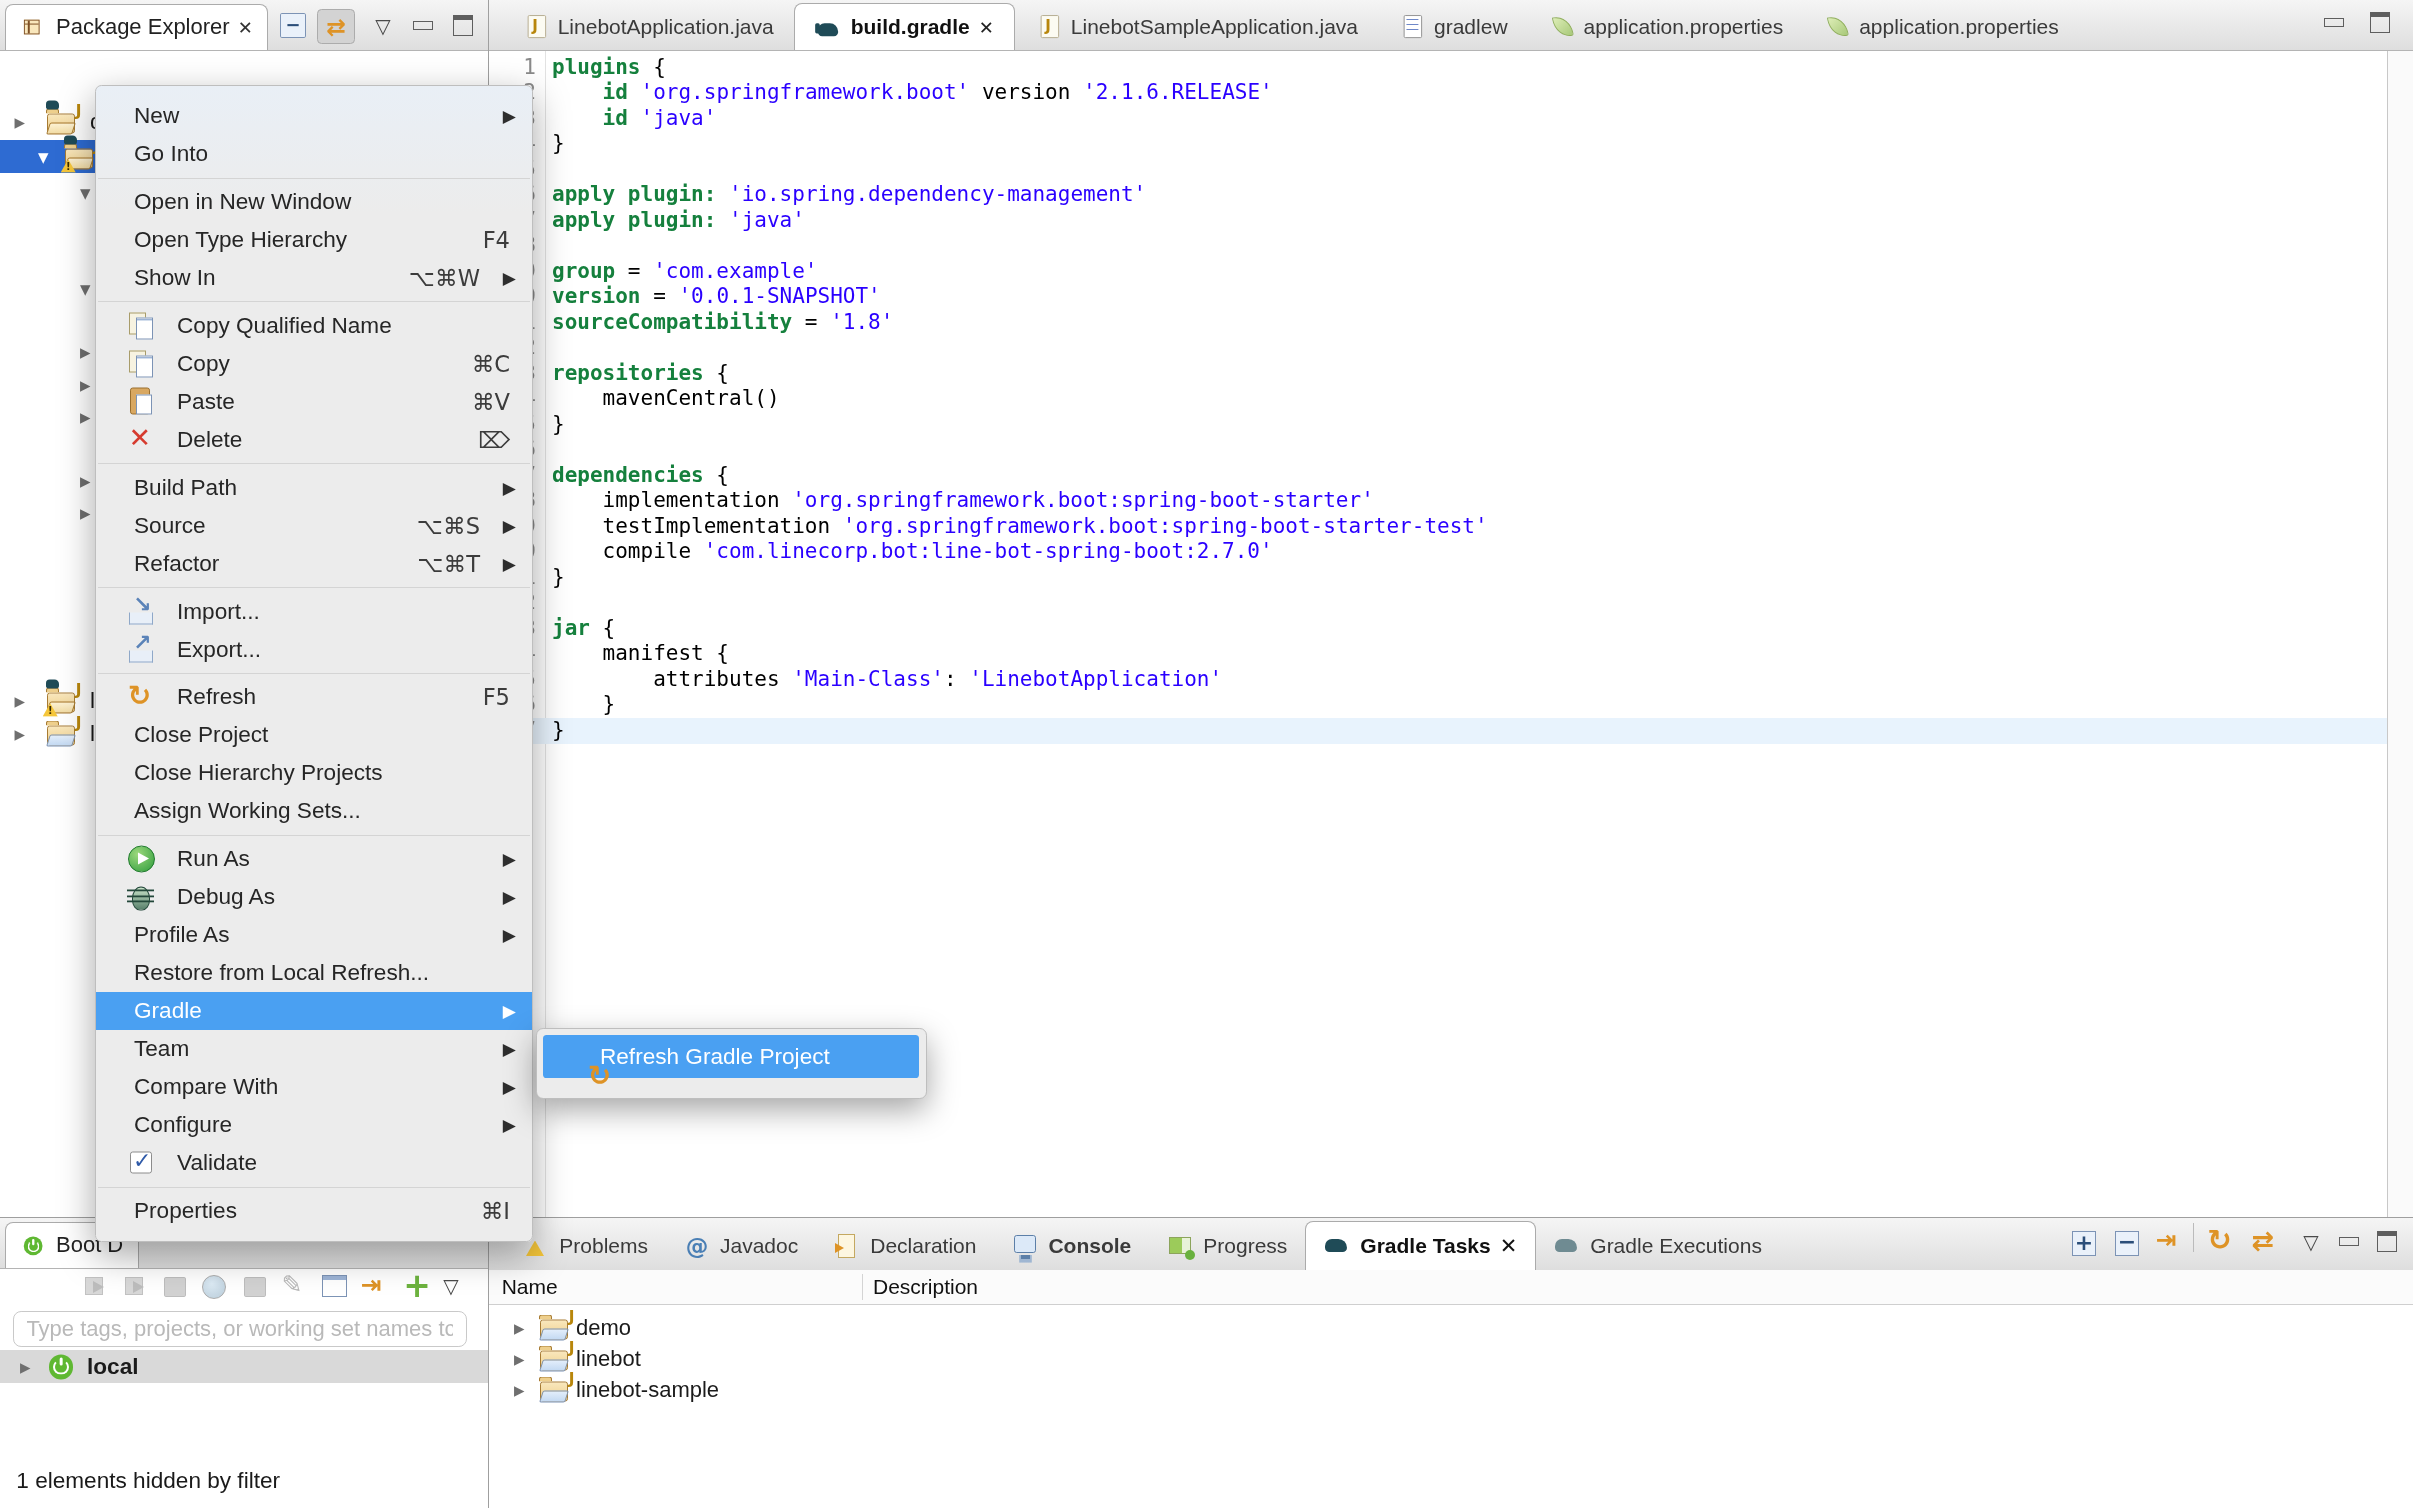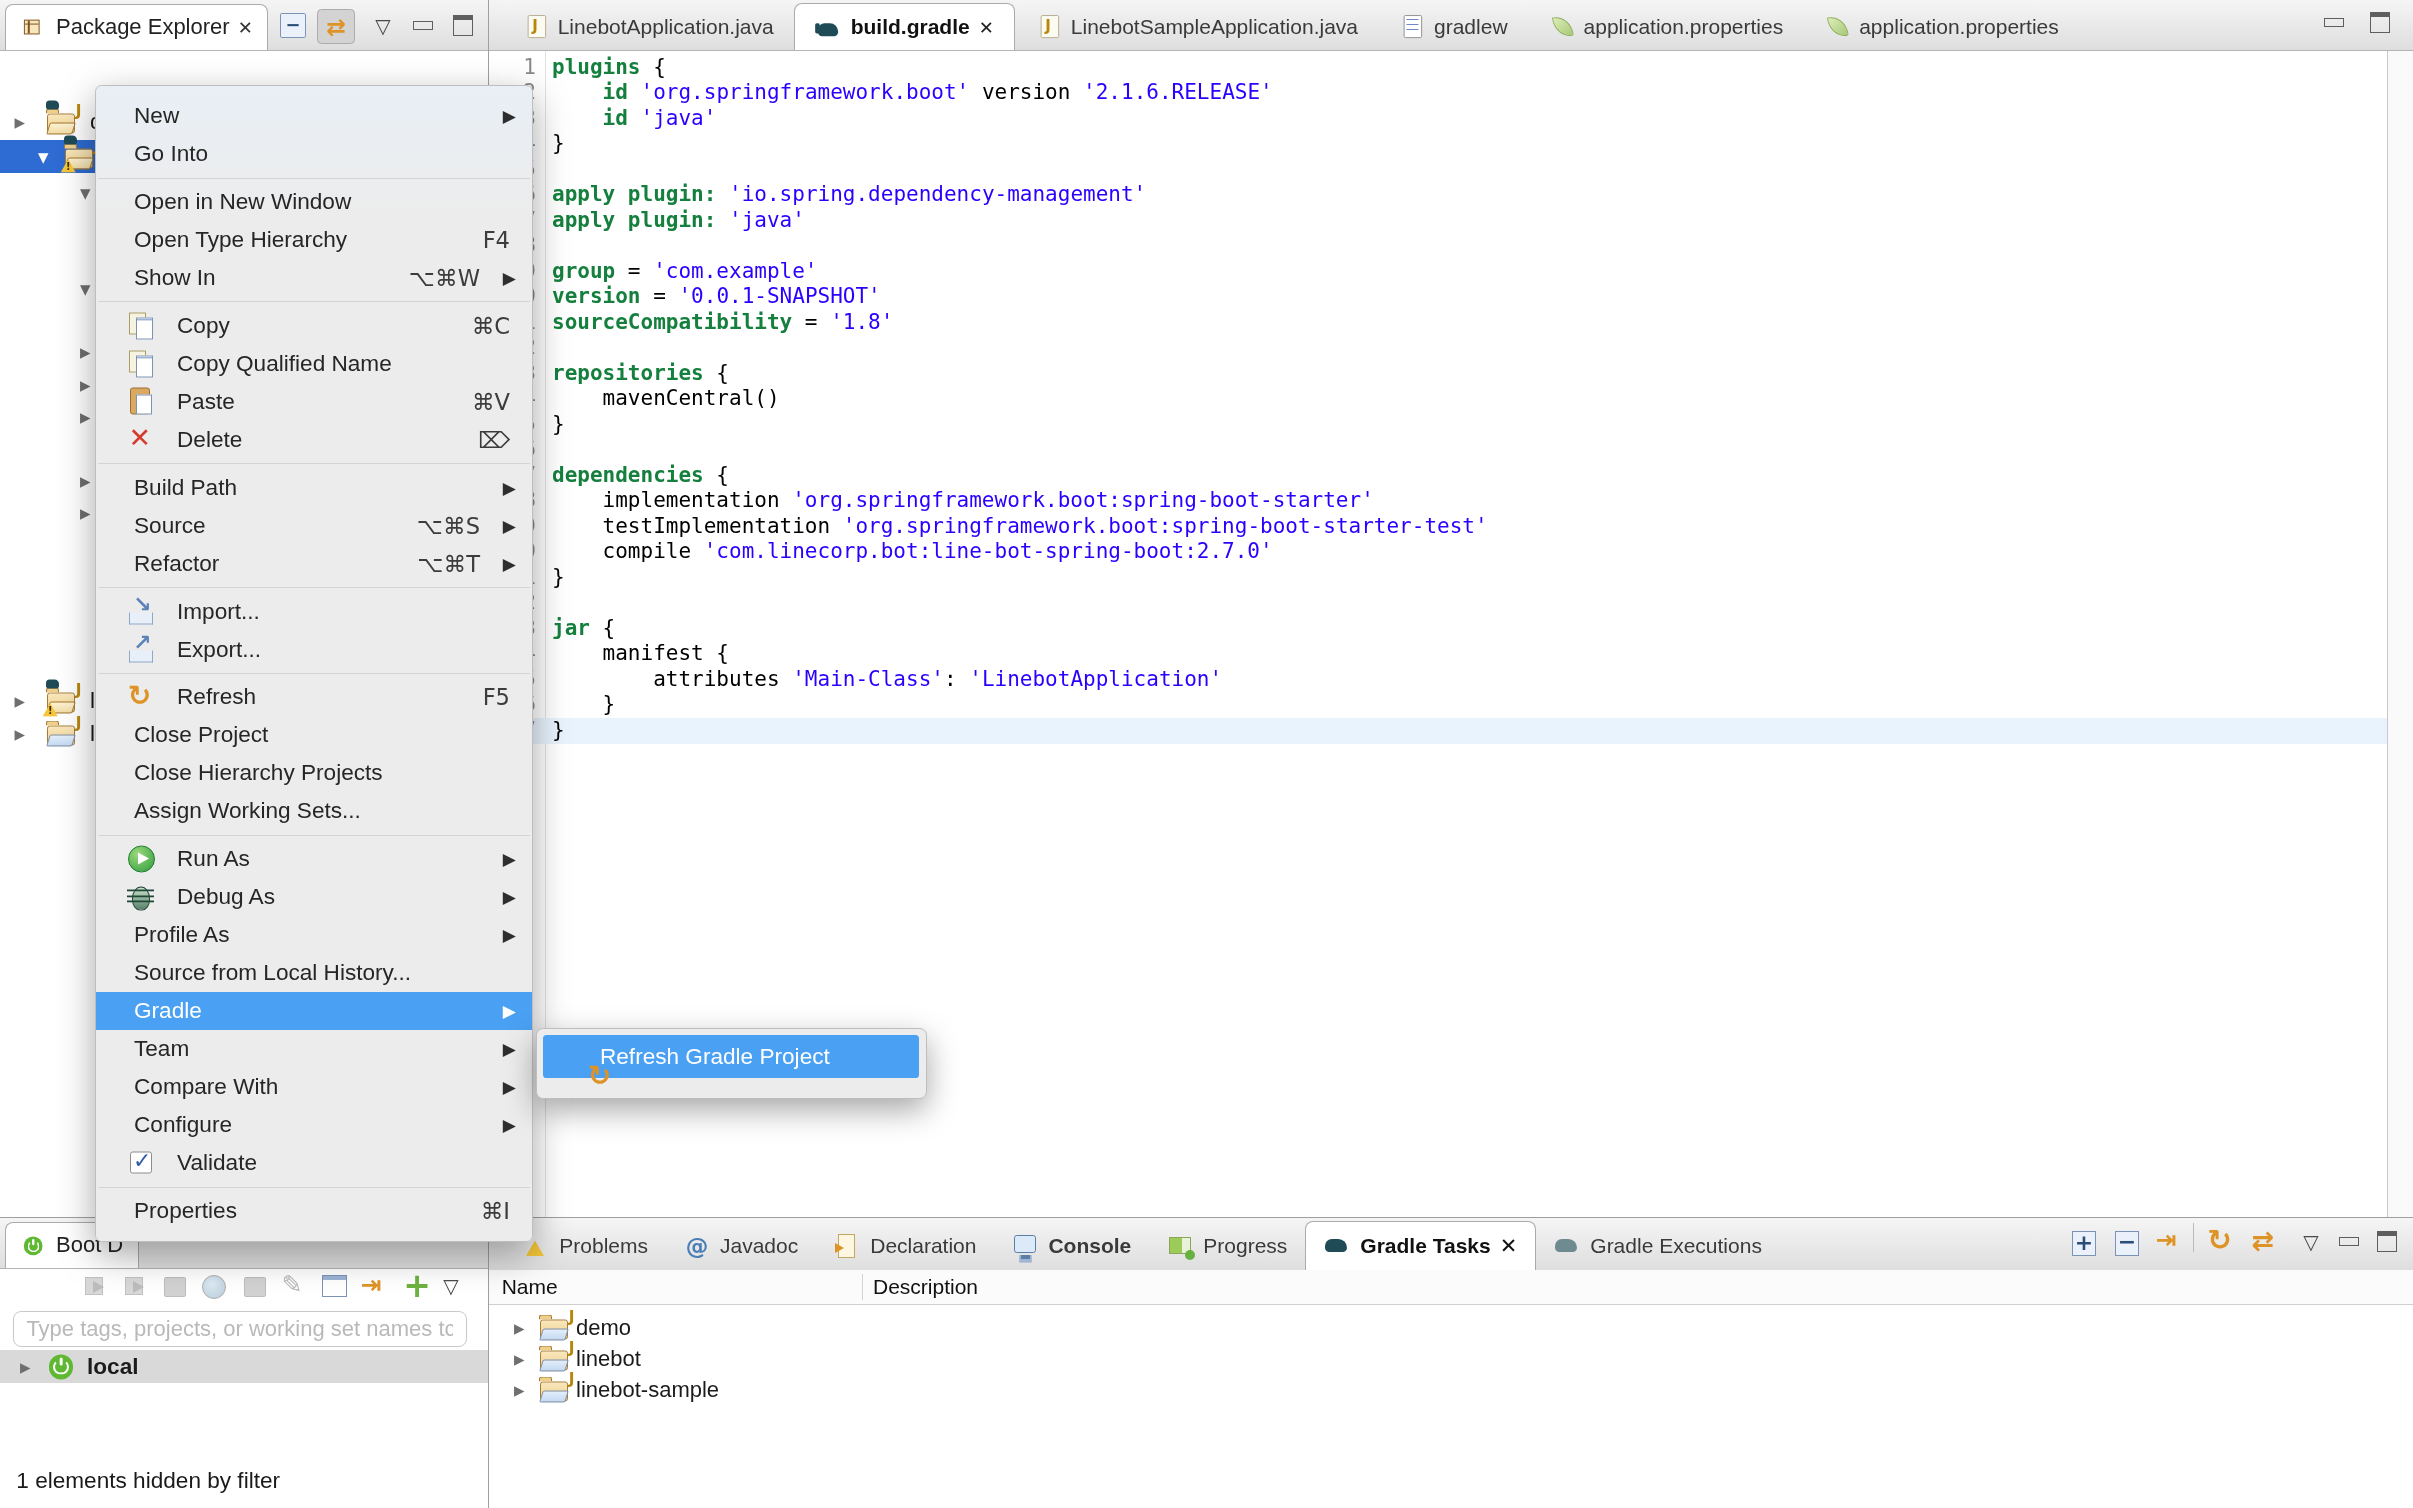--- a/index.html
+++ b/index.html
@@ -519,26 +519,26 @@
         <span class="mshort">F4</span>
       </div>
       <div class="mitem has-arrow">
         <span class="mlabel">Show In</span>
         <span class="mshort">⌥⌘W</span>
         <span class="marrow">▶</span>
       </div>
       <div class="msep"></div>
       <div class="mitem has-icon">
         <span class="mi mi-copy"></span>
+        <span class="mlabel">Copy Qualified Name</span>
+      </div>
+      <div class="mitem has-icon">
+        <span class="mi mi-copy"></span>
         <span class="mlabel">Copy</span>
         <span class="mshort">⌘C</span>
-      </div>
-      <div class="mitem has-icon">
-        <span class="mi mi-copy"></span>
-        <span class="mlabel">Copy Qualified Name</span>
       </div>
       <div class="mitem has-icon">
         <span class="mi mi-paste"></span>
         <span class="mlabel">Paste</span>
         <span class="mshort">⌘V</span>
       </div>
       <div class="mitem has-icon">
         <span class="mi mi-delete"></span>
         <span class="mlabel">Delete</span>
         <span class="mshort">⌦</span>
@@ -591,21 +591,21 @@
       <div class="mitem has-icon has-arrow">
         <span class="mi mi-debug"></span>
         <span class="mlabel">Debug As</span>
         <span class="marrow">▶</span>
       </div>
       <div class="mitem has-arrow">
         <span class="mlabel">Profile As</span>
         <span class="marrow">▶</span>
       </div>
       <div class="mitem">
-        <span class="mlabel">Source from Local History...</span>
+        <span class="mlabel">Restore from Local Refresh...</span>
       </div>
       <div class="mitem has-arrow hl">
         <span class="mlabel">Gradle</span>
         <span class="marrow">▶</span>
       </div>
       <div class="mitem has-arrow">
         <span class="mlabel">Team</span>
         <span class="marrow">▶</span>
       </div>
       <div class="mitem has-arrow">

